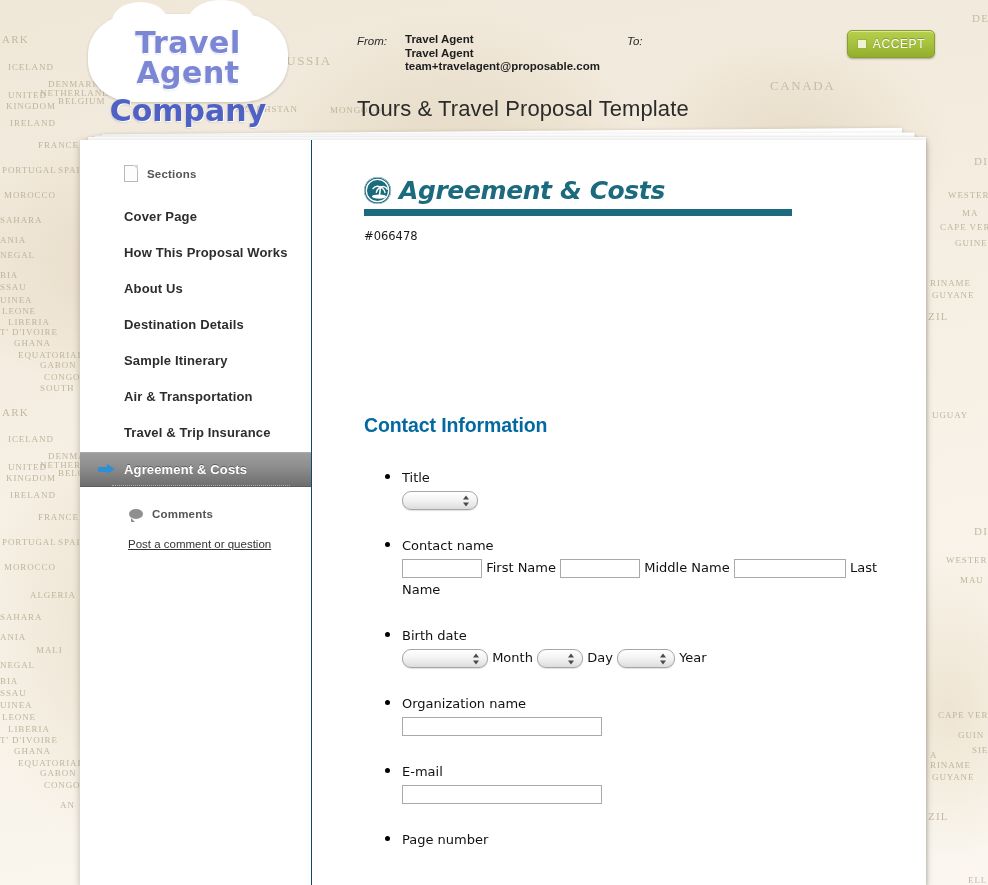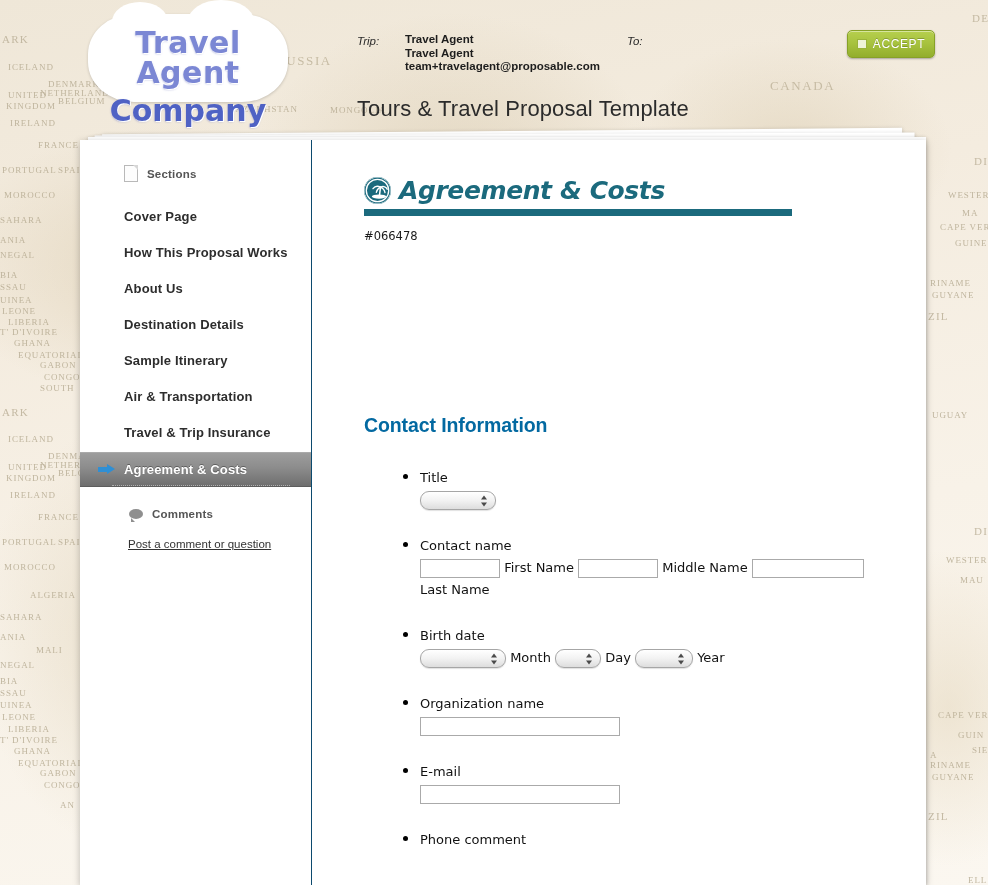--- a/index.html
+++ b/index.html
@@ -333,21 +333,21 @@
   }
   .form-h2 {
     font-size: 19.5px;
     font-weight: bold;
     color: #0369a1;
     margin: 16px 0 30px 0;
     letter-spacing: -0.1px;
   }
   ul.fields {
     list-style: disc;
-    margin: 18px;
+    margin: 0;
     padding-left: 38px;
     font-family: "DejaVu Sans", sans-serif;
   }
   ul.fields > li { margin-bottom: 24px; }
   .field-label {
     font-size: 13px;
     color: #111;
     line-height: 17px;
   }
   .field-row {
@@ -493,21 +493,21 @@
 
 <div id="header">
 
   <div id="logo-badge">
     <div class="logo-line" id="logo-line1">Travel Agent</div>
     <div class="logo-line" id="logo-line2">Company</div>
   </div>
 
   <div id="meta">
     <div class="meta-col" style="left:0;">
-      <span class="meta-lbl">Trip:</span>
+      <span class="meta-lbl">From:</span>
       <div class="meta-lines">
         <div>Travel Agent</div>
         <div>Travel Agent</div>
         <div>team+travelagent@proposable.com</div>
       </div>
     </div>
     <div class="meta-col" style="left:270px;">
       <span class="meta-lbl">To:</span>
     </div>
   </div>
@@ -646,20 +646,20 @@
         </li>
 
         <li>
           <div class="field-label">E-mail</div>
           <div class="field-row">
             <input class="txt w-wide" type="text" value="" style="">
           </div>
         </li>
 
         <li>
-          <div class="field-label">Phone comment</div>
+          <div class="field-label">Page number</div>
 
         </li>
 
       </ul>
     </div>
   </div>
 </div>
 
 </body></html>

